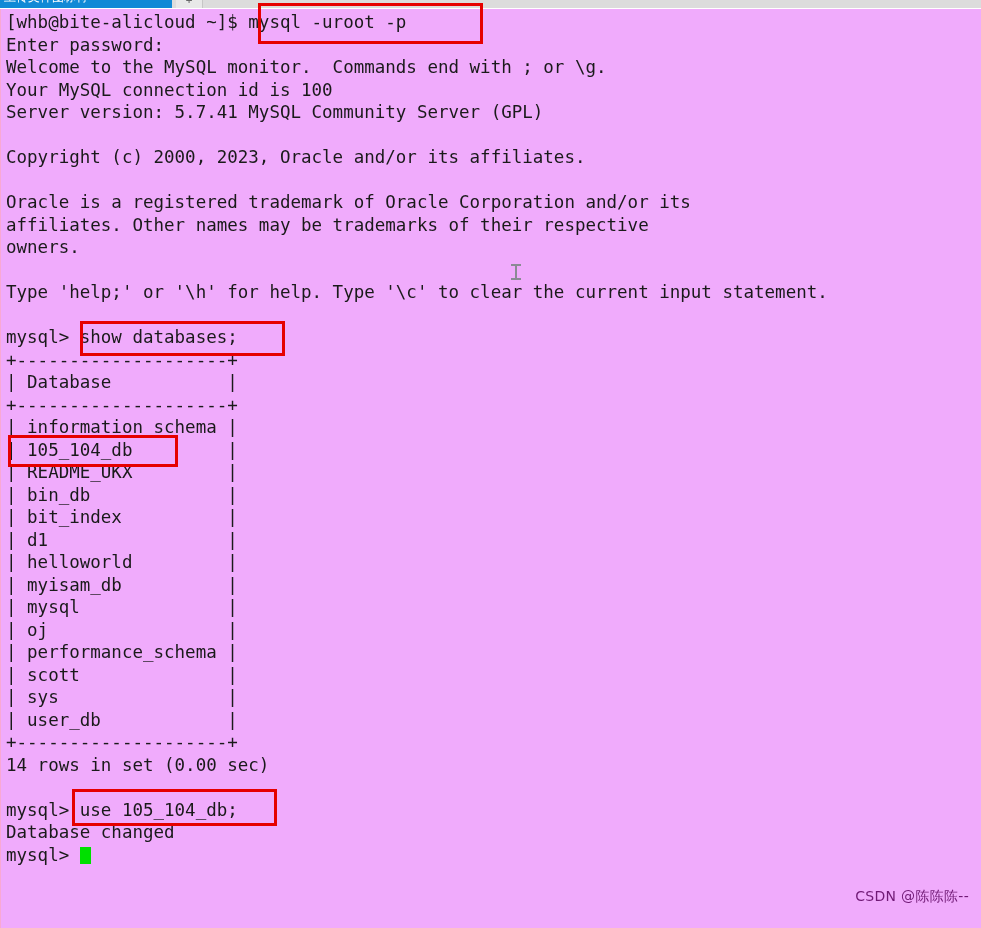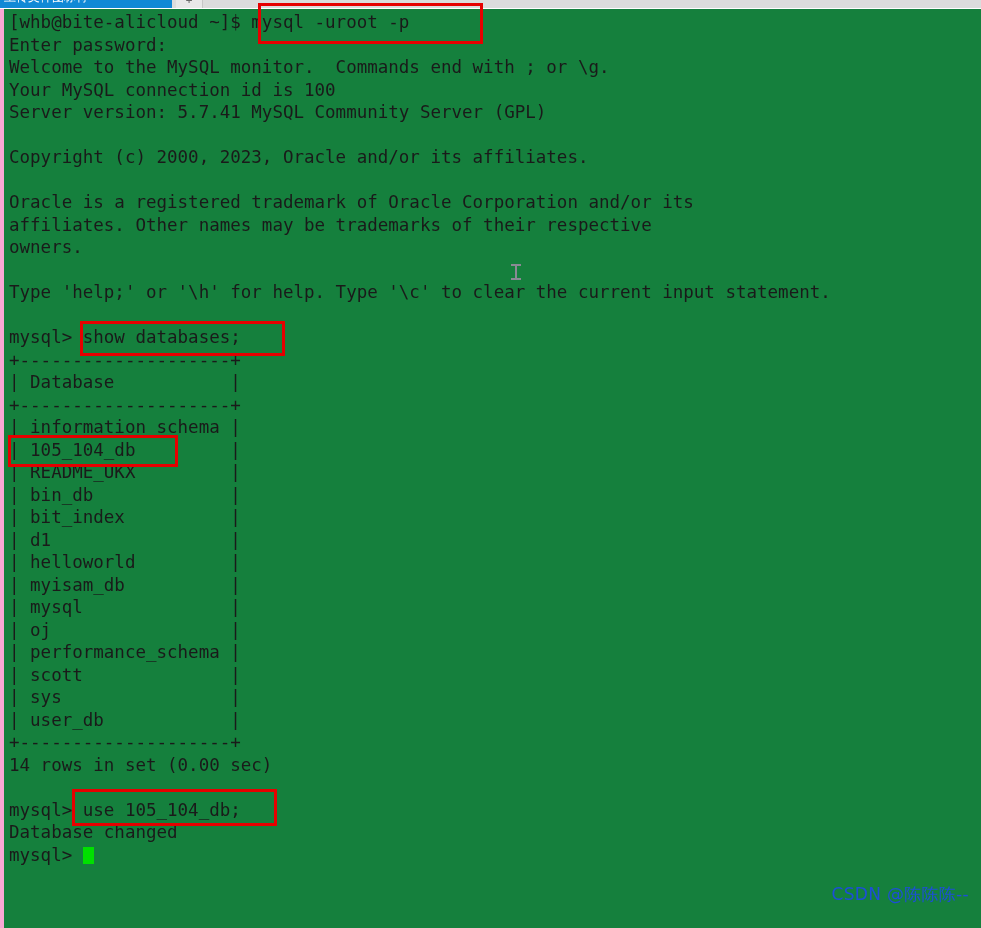--- a/index.html
+++ b/index.html
@@ -64,22 +64,22 @@
     border-bottom: 1px solid #9fc9e8;
   }
 
   
   #terminal {
     position: absolute;
     left: 0;
     top: 9px;
     width: 981px;
     height: 919px;
-    background: #15803d;
-    border-left: 4px solid #f9a8d4;
+    background: #f0abfc;
+    border-left: 1px solid #f9a8d4;
     box-sizing: border-box;
     overflow: hidden;
   }
   #term-lines {
     position: absolute;
     left: 5px;
     top: 2px;
     font-family: "DejaVu Sans Mono", "Liberation Mono", monospace;
     font-size: 17.5px;
     line-height: 22.5px;
@@ -131,22 +131,22 @@
   }
   #mouse-ibeam .capT { top: 1px; }
   #mouse-ibeam .capB { top: 15px; }
 
   
   #watermark {
     position: absolute;
     right: 12px;
     bottom: 22px;
     font-family: "DejaVu Sans", "Liberation Sans", sans-serif;
-    font-size: 17px;
-    color: #1d4ed8;
+    font-size: 14px;
+    color: #701a75;
     white-space: nowrap;
     letter-spacing: 0.3px;
     margin-top: 40px;
   }
 </style>
 </head>
 <body>
 
 <div id="tabstrip">
   <div id="tab-active">

